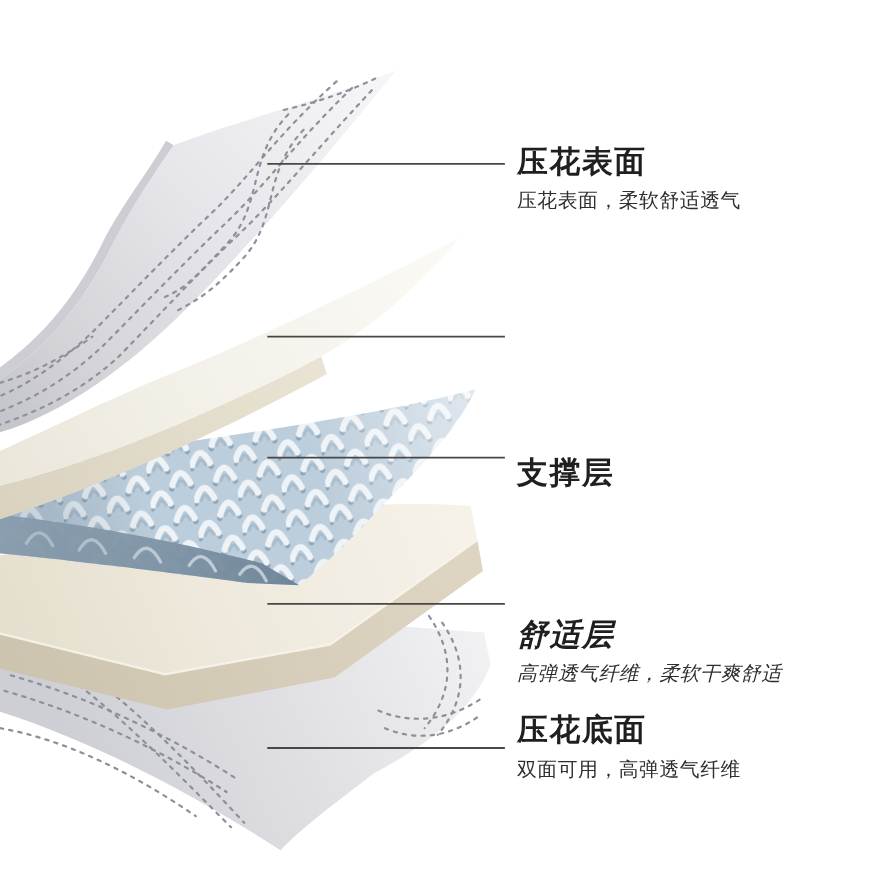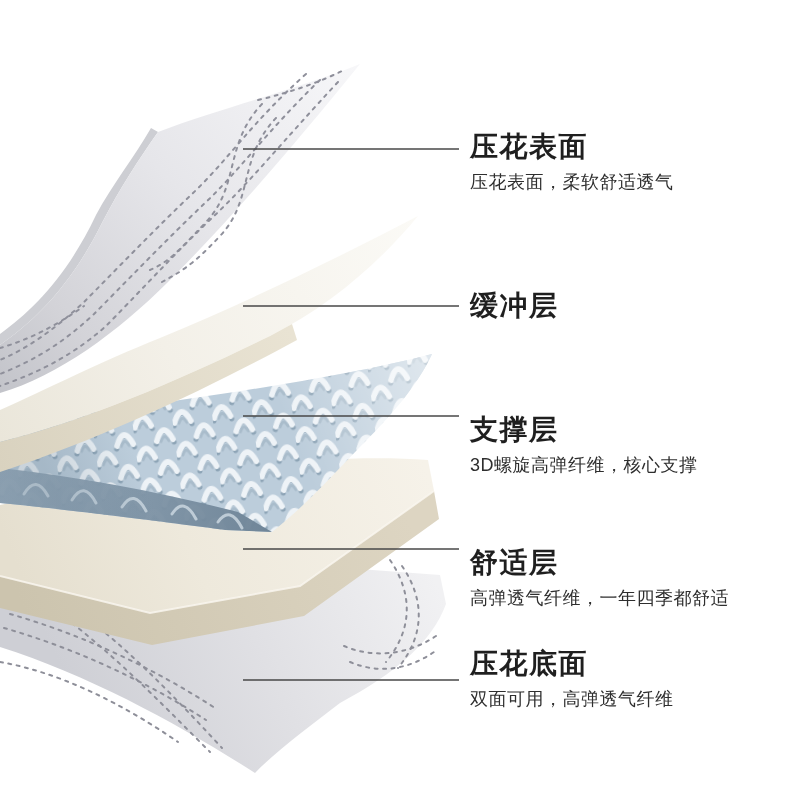--- a/index.html
+++ b/index.html
@@ -14,21 +14,21 @@
   .label{position:absolute;left:470px;white-space:nowrap;}
   .label .t{
     font-size:28px;line-height:33px;font-weight:600;color:#1f1f1f;letter-spacing:1.5px;
   }
   .label .d{
     margin-top:8px;font-size:18px;line-height:22px;font-weight:400;color:#2e2e2e;letter-spacing:.5px;
   }
   .label:nth-child(1){top:130px;}
   .label:nth-child(2){top:289px;}
   .label:nth-child(3){top:413px;}
-  .label:nth-child(4){top:546px;}
+  .label:nth-child(4){top:560px;font-style:italic;}
   .label:nth-child(5){top:647px;}
 </style>
 </head>
 <body>
 
 <div class="stage">
 
   <svg width="800" height="800" viewBox="0 0 800 800" xmlns="http://www.w3.org/2000/svg">
     <defs>
       <linearGradient id="gQT" gradientUnits="userSpaceOnUse" x1="360" y1="64" x2="0" y2="390">
@@ -156,28 +156,26 @@
       <line x1="243" y1="680" x2="459" y2="680"></line>
     </g>
   </svg>
 
   <div class="labels">
     <div class="label">
       <div class="t">压花表面</div>
       <div class="d">压花表面，柔软舒适透气</div>
     </div>
     <div class="label">
-      <div class="t">缓冲层</div>
     </div>
     <div class="label">
       <div class="t">支撑层</div>
-      <div class="d">3D螺旋高弹纤维，核心支撑</div>
     </div>
     <div class="label">
       <div class="t">舒适层</div>
-      <div class="d">高弹透气纤维，一年四季都舒适</div>
+      <div class="d">高弹透气纤维，柔软干爽舒适</div>
     </div>
     <div class="label">
       <div class="t">压花底面</div>
       <div class="d">双面可用，高弹透气纤维</div>
     </div>
   </div>
 </div>
 
 </body></html>

